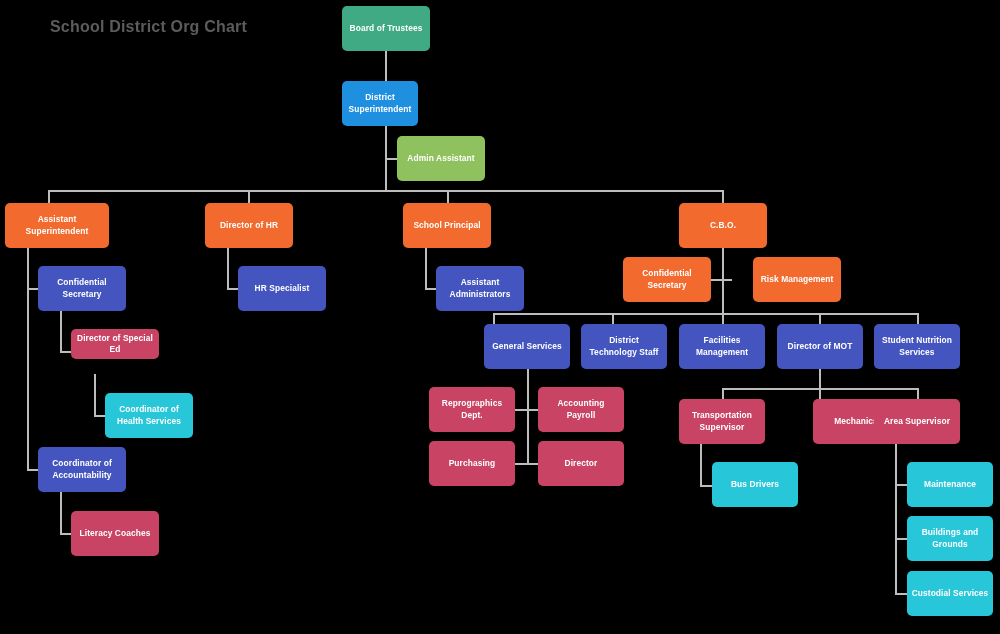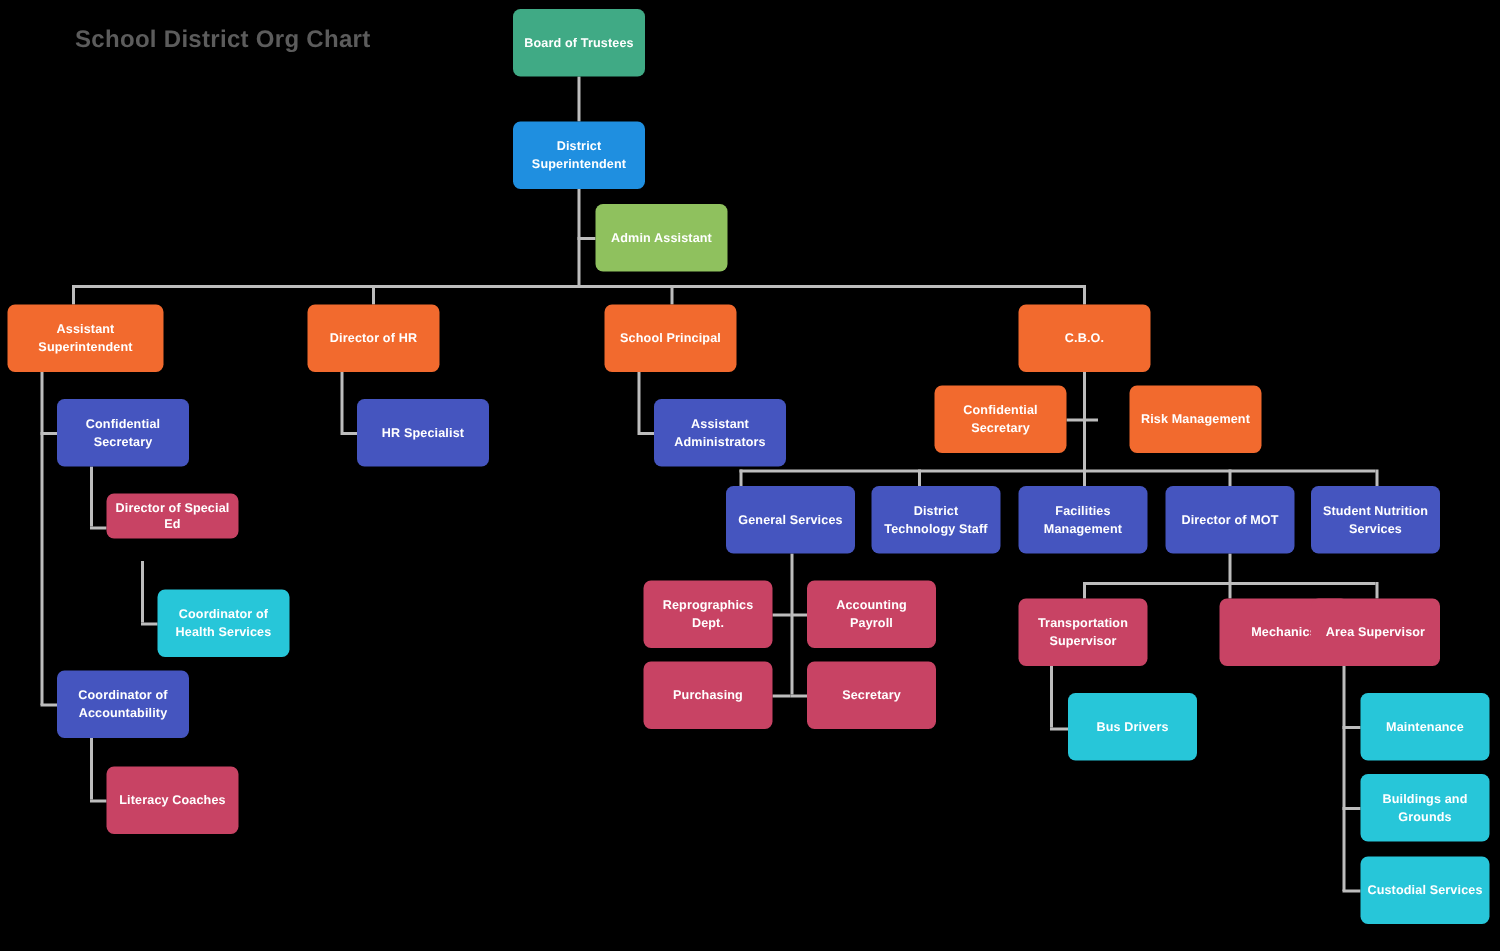--- a/index.html
+++ b/index.html
@@ -103,21 +103,21 @@
       <div class="conn h" style="left: 700px; top: 485px; width: 12px; background: rgb(189, 189, 189);"></div>
       <div class="conn v" style="left: 895px; top: 444px; height: 150px; background: rgb(189, 189, 189);"></div>
       <div class="conn h" style="left: 895px; top: 484px; width: 12px; background: rgb(189, 189, 189);"></div>
       <div class="conn h" style="left: 895px; top: 538px; width: 12px; background: rgb(189, 189, 189);"></div>
       <div class="conn h" style="left: 895px; top: 593px; width: 12px; background: rgb(189, 189, 189);"></div>
     </div>
   <div id="node-layer">
       <div class="node" style="left: 342px; top: 6px; width: 88px; height: 45px; background: rgb(64, 170, 133);">
         <span>Board of Trustees</span>
       </div>
-      <div class="node" style="left: 342px; top: 81px; width: 88px; height: 45px; background: rgb(31, 143, 224);">
+      <div class="node" style="left: 342px; top: 81px; width: 76px; height: 45px; background: rgb(31, 143, 224);">
         <span>District Superintendent</span>
       </div>
       <div class="node" style="left: 397px; top: 136px; width: 88px; height: 45px; background: rgb(143, 193, 94);">
         <span>Admin Assistant</span>
       </div>
       <div class="node" style="left: 5px; top: 203px; width: 104px; height: 45px; background: rgb(242, 106, 46);">
         <span>Assistant Superintendent</span>
       </div>
       <div class="node" style="left: 205px; top: 203px; width: 88px; height: 45px; background: rgb(242, 106, 46);">
         <span>Director of HR</span>
@@ -173,21 +173,21 @@
       <div class="node" style="left: 429px; top: 387px; width: 86px; height: 45px; background: rgb(200, 67, 100);">
         <span>Reprographics Dept.</span>
       </div>
       <div class="node" style="left: 538px; top: 387px; width: 86px; height: 45px; background: rgb(200, 67, 100);">
         <span>Accounting Payroll</span>
       </div>
       <div class="node" style="left: 429px; top: 441px; width: 86px; height: 45px; background: rgb(200, 67, 100);">
         <span>Purchasing</span>
       </div>
       <div class="node" style="left: 538px; top: 441px; width: 86px; height: 45px; background: rgb(200, 67, 100);">
-        <span>Secretary</span>
+        <span>Director</span>
       </div>
       <div class="node" style="left: 679px; top: 399px; width: 86px; height: 45px; background: rgb(200, 67, 100);">
         <span>Transportation Supervisor</span>
       </div>
       <div class="node" style="left: 777px; top: 399px; width: 86px; height: 45px; background: rgb(200, 67, 100); margin-left: 36px;">
         <span>Mechanics</span>
       </div>
       <div class="node" style="left: 874px; top: 399px; width: 86px; height: 45px; background: rgb(200, 67, 100);">
         <span>Area Supervisor</span>
       </div>

